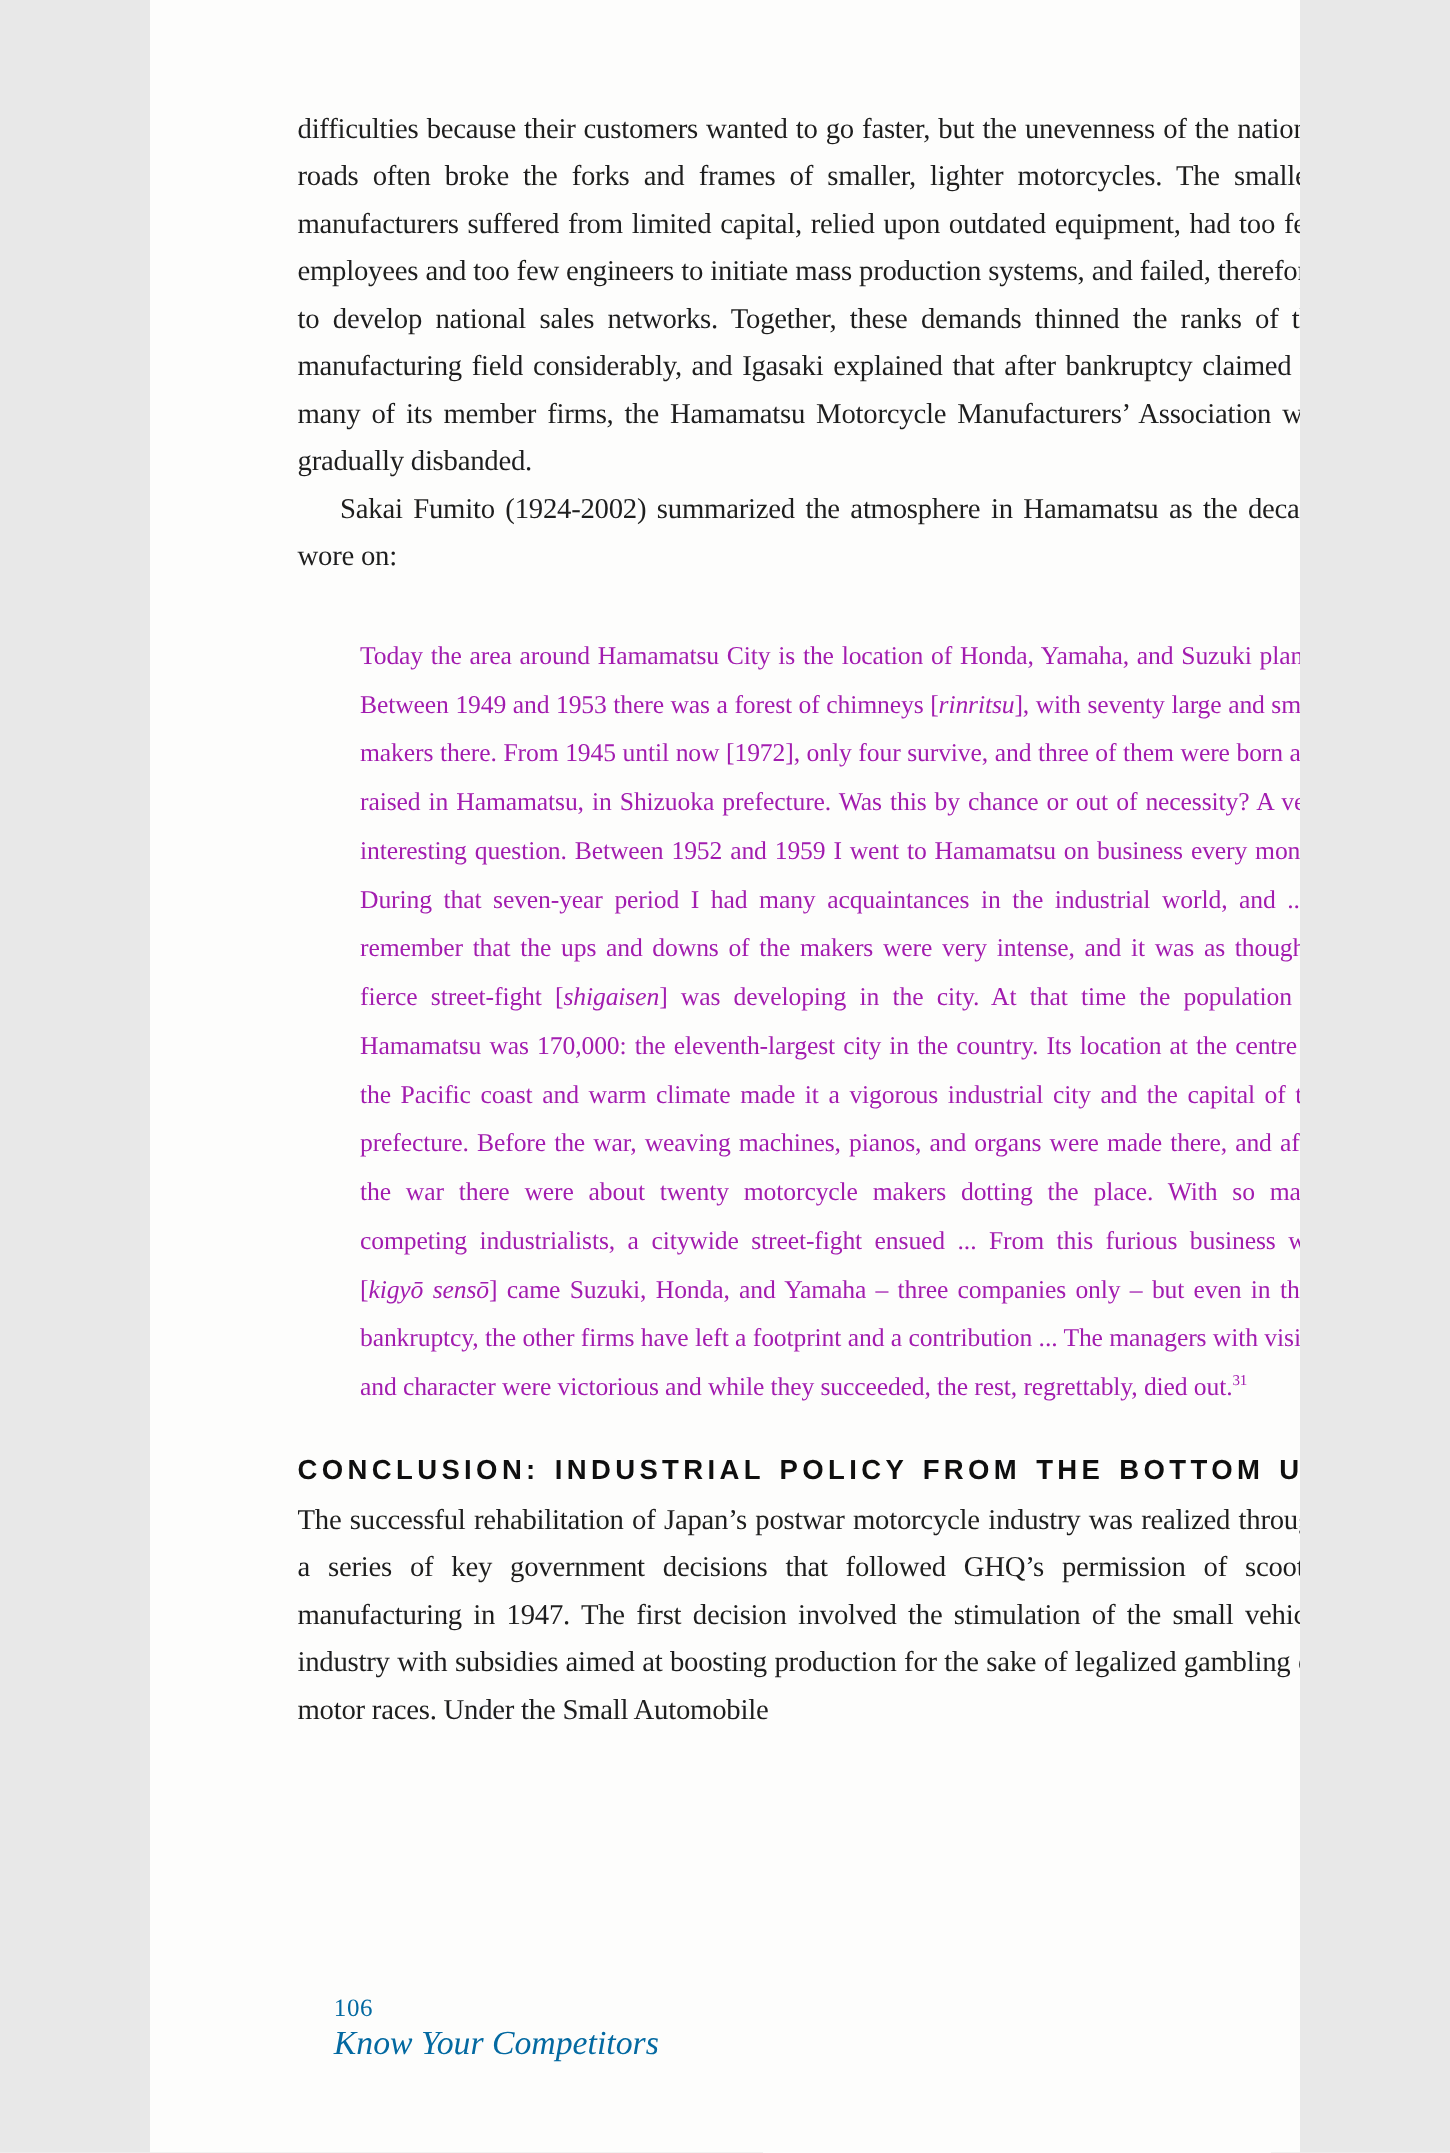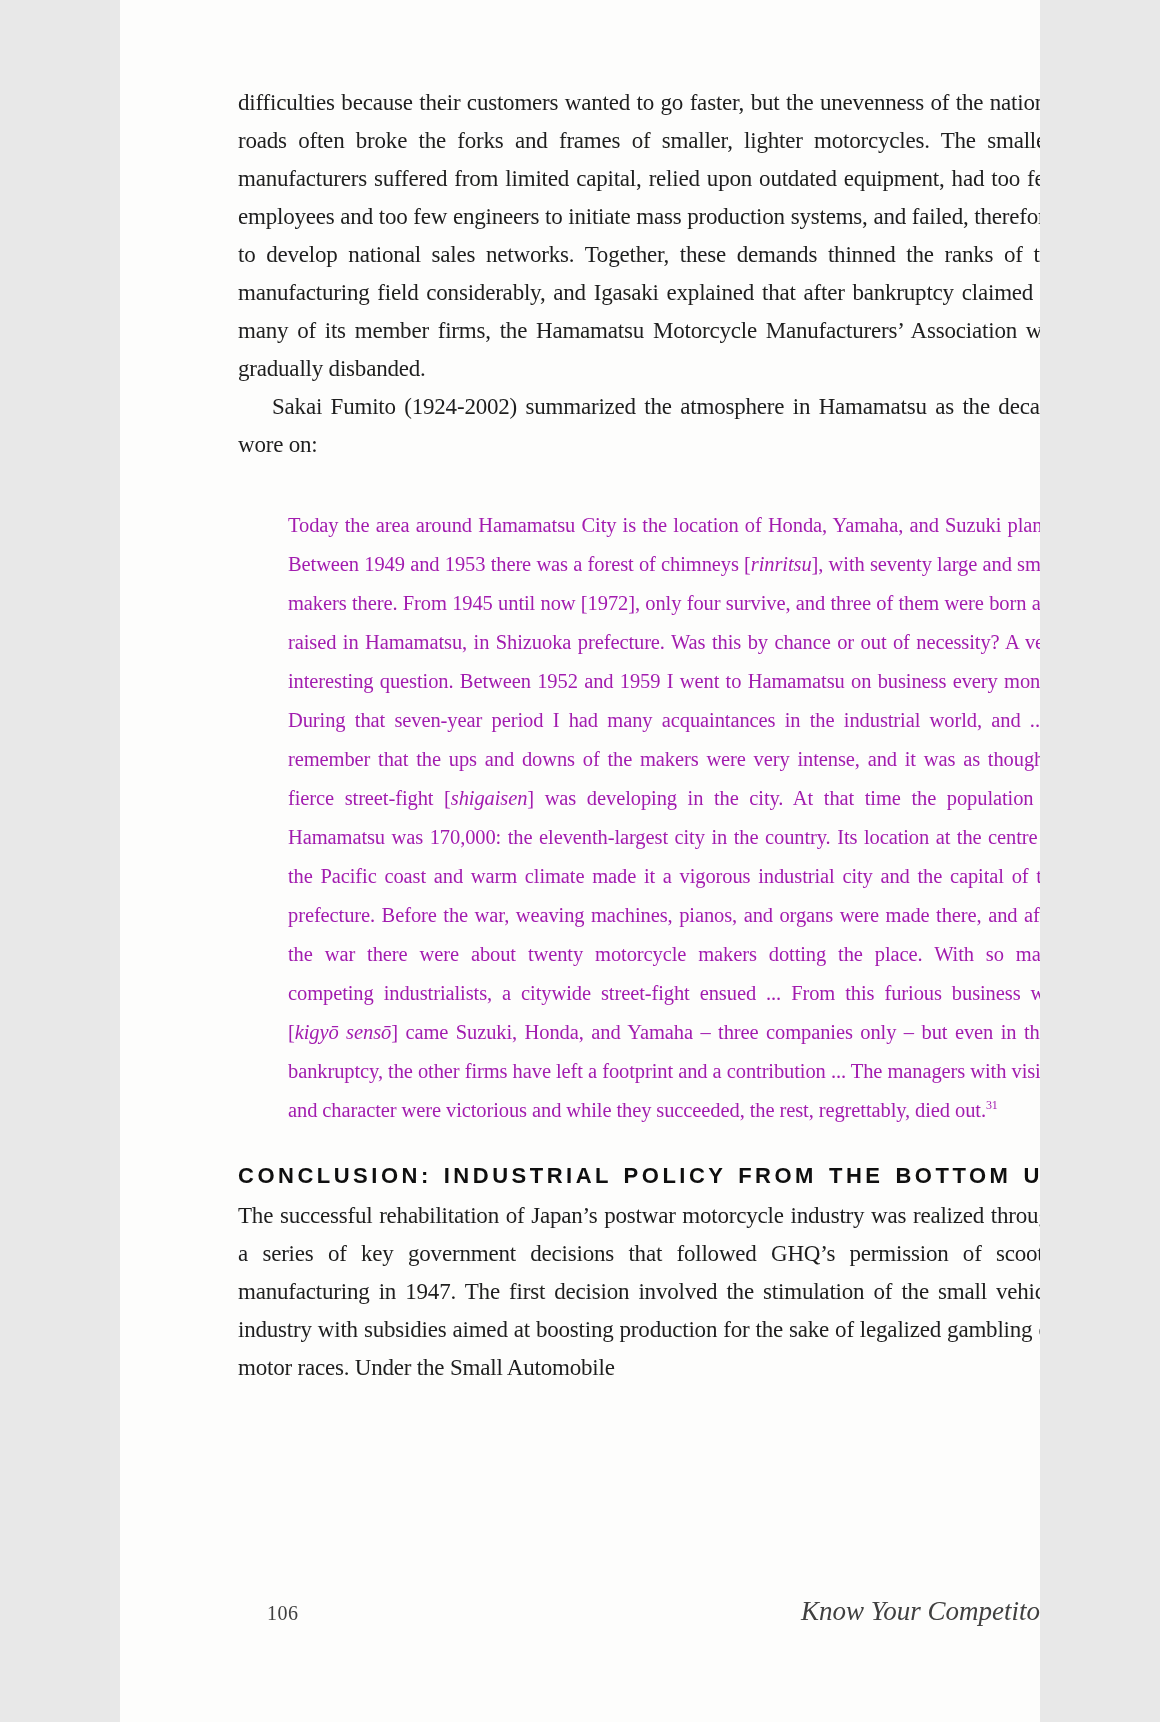--- a/index.html
+++ b/index.html
@@ -56,21 +56,22 @@
   }
   .conclusion-para { margin-top: 8px; }
   .page-footer {
     position: absolute;
     left: 118px;
     top: 1596px;
     width: 823px;
     display: flex;
     justify-content: space-between;
     align-items: baseline;
-    color: #404040;
+    color: #0369a1;
+    flex-direction: column;
   }
   .folio {
     font-size: 20px;
     margin-left: 29px;
     letter-spacing: 0.5px;
   }
   .running-title {
     font-style: italic;
     font-size: 27px;
   }

